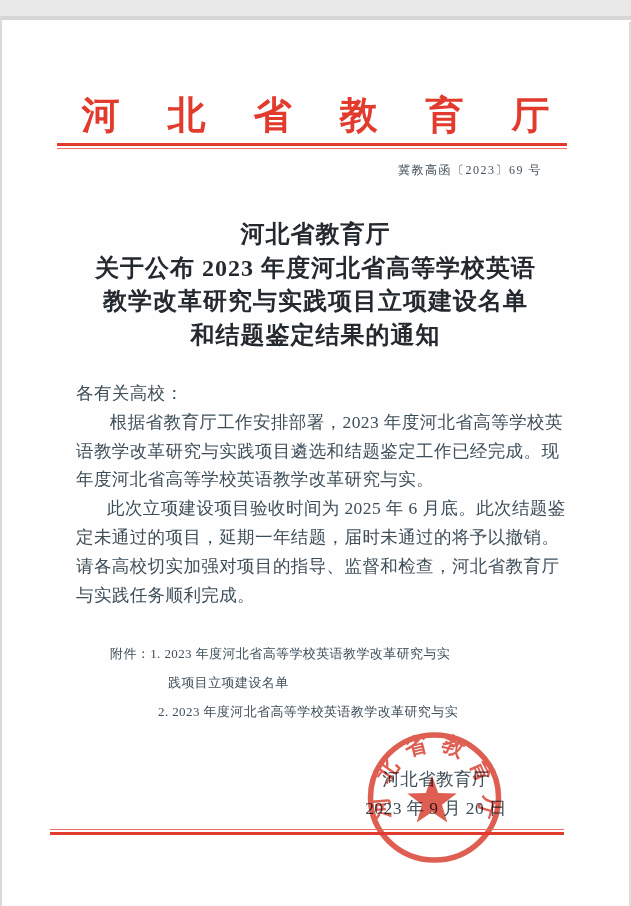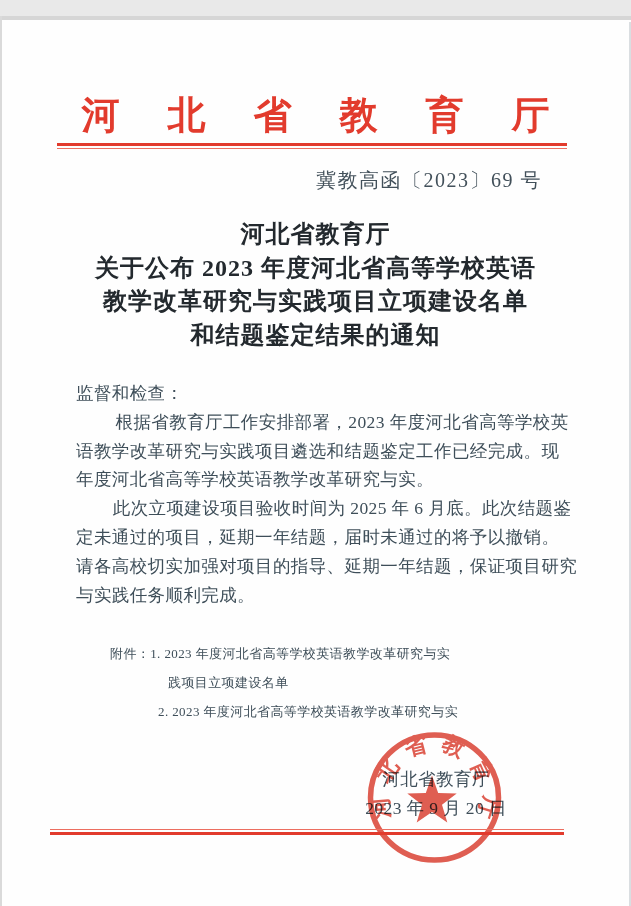--- a/index.html
+++ b/index.html
@@ -20,22 +20,22 @@
     font-size:38px;line-height:42px;font-weight:700;white-space:nowrap;
     color:var(--header-red,#e23b2d);
     letter-spacing:48px;text-indent:48px;
   }
   .red-rule{position:absolute;top:127px;left:57px;width:510px;}
   .red-rule .thick{height:3px;background:var(--header-red,#e23b2d);}
   .red-rule .gap{height:2px;}
   .red-rule .thin{height:1px;background:#ed7062;}
 
   .doc-number{
-    position:absolute;top:153px;right:89px;
-    font-size:20px;line-height:22px;color:#42505a;letter-spacing:1.5px;white-space:nowrap;
+    position:absolute;top:143px;right:89px;
+    font-size:12px;line-height:22px;color:#42505a;letter-spacing:1.5px;white-space:nowrap;
   }
 
   
   .doc-title{
     position:absolute;top:202px;left:0;width:100%;text-align:center;
     font-size:24px;line-height:33.5px;font-weight:700;color:#23292e;letter-spacing:1px;
   }
   .doc-title .t-line{white-space:nowrap;}
 
   
@@ -97,27 +97,27 @@
   <div class="doc-number">冀教高函〔2023〕69 号</div>
 
   <div class="doc-title">
     <div class="t-line">河北省教育厅</div>
     <div class="t-line">关于公布 2023 年度河北省高等学校英语</div>
     <div class="t-line">教学改革研究与实践项目立项建设名单</div>
     <div class="t-line">和结题鉴定结果的通知</div>
   </div>
 
   <div class="doc-body">
-    <div class="line">监督和检查：</div>
+    <div class="line">各有关高校：</div>
     <div class="line indent">根据省教育厅工作安排部署，2023 年度河北省高等学校英</div>
     <div class="line">语教学改革研究与实践项目遴选和结题鉴定工作已经完成。现</div>
     <div class="line">年度河北省高等学校英语教学改革研究与实。</div>
     <div class="line indent">此次立项建设项目验收时间为 2025 年 6 月底。此次结题鉴</div>
     <div class="line">定未通过的项目，延期一年结题，届时未通过的将予以撤销。</div>
-    <div class="line">请各高校切实加强对项目的指导、延期一年结题，保证项目研究</div>
+    <div class="line">请各高校切实加强对项目的指导、监督和检查，河北省教育厅</div>
     <div class="line">与实践任务顺利完成。</div>
   </div>
 
   <div class="attachments">
     <div class="line a1">附件：1. 2023 年度河北省高等学校英语教学改革研究与实</div>
     <div class="line a2">践项目立项建设名单</div>
     <div class="line a3">2. 2023 年度河北省高等学校英语教学改革研究与实</div>
   </div>
 
   <div class="signature">

